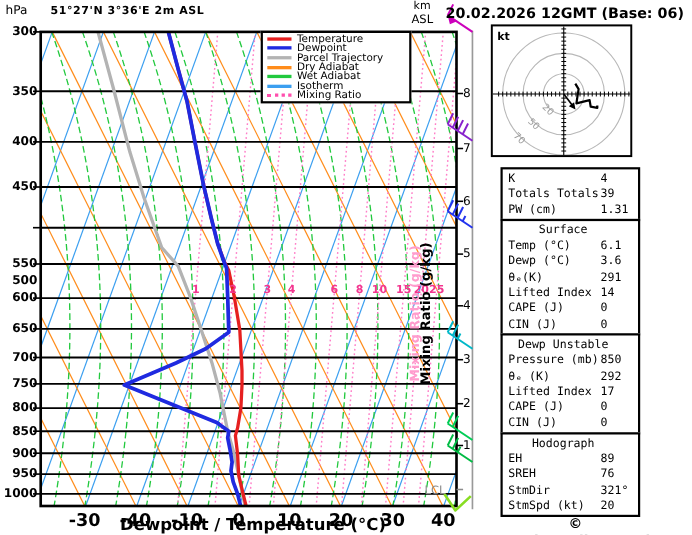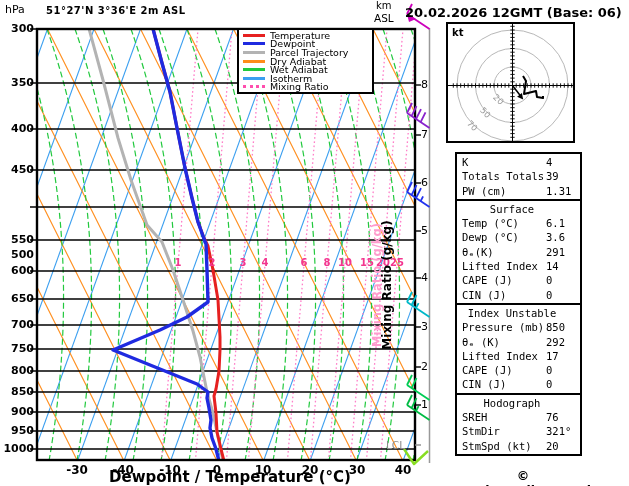--- a/index.html
+++ b/index.html
@@ -5,21 +5,21 @@
   html,body{margin:0;padding:0;background:#fff;}
   #stage{position:relative;width:629px;height:486px;background:#fff;overflow:hidden;
          font-family:"DejaVu Sans",sans-serif;color:#000;}
   .abs{position:absolute;}
   #hpa-label{left:5px;top:3px;font-size:11px;font-weight:normal;}
   #station-title{left:46px;top:5px;font-size:10px;font-weight:bold;letter-spacing:.5px;}
   #datetime-title{left:405px;top:5px;font-size:13px;font-weight:bold;}
   #km-label{left:376px;top:0px;font-size:10px;}
   #asl-label{left:374px;top:12px;font-size:10.5px;}
   .ptick-label{position:absolute;left:0;width:34px;text-align:right;font-size:11px;font-weight:bold;line-height:12px;}
-  .xtick-label{position:absolute;width:40px;text-align:center;font-size:12px;font-weight:bold;}
+  .xtick-label{position:absolute;width:40px;text-align:center;font-size:16px;font-weight:bold;}
   .kmtick-label{position:absolute;left:421px;font-size:11px;line-height:12px;}
   #x-axis-label{left:100px;top:468px;width:260px;text-align:center;font-size:15px;font-weight:bold;}
   #legend{left:237px;top:28px;width:129px;height:60px;border:2px solid #000;background:#fff;
           padding:1px 0 1px 4px;z-index:5;}
   .legend-row{display:flex;align-items:center;height:8.6px;}
   .legend-swatch{width:22px;height:0;border-top-width:3px;border-top-style:solid;margin-right:5px;flex:none;}
   .legend-swatch.dotted{border-top-style:dotted;border-top-width:3px;}
   .legend-text{font-size:9.5px;line-height:9px;white-space:nowrap;}
   #hodograph-box{left:446px;top:22px;}
   #info-table{left:455px;top:152px;width:127px;font-family:"DejaVu Sans Mono",monospace;font-size:10.5px;}
@@ -361,21 +361,21 @@
         <div class="tbl-row">
           <div class="tbl-label">CAPE (J)</div>
           <div class="tbl-value">0</div>
         </div>
         <div class="tbl-row">
           <div class="tbl-label">CIN (J)</div>
           <div class="tbl-value">0</div>
         </div>
       </div>
       <div class="tbl-section">
-        <div class="tbl-header">Index Unstable</div>
+        <div class="tbl-header">Dewp Unstable</div>
         <div class="tbl-row">
           <div class="tbl-label">Pressure (mb)</div>
           <div class="tbl-value">850</div>
         </div>
         <div class="tbl-row">
           <div class="tbl-label">θₑ (K)</div>
           <div class="tbl-value">292</div>
         </div>
         <div class="tbl-row">
           <div class="tbl-label">Lifted Index</div>
@@ -385,20 +385,24 @@
           <div class="tbl-label">CAPE (J)</div>
           <div class="tbl-value">0</div>
         </div>
         <div class="tbl-row">
           <div class="tbl-label">CIN (J)</div>
           <div class="tbl-value">0</div>
         </div>
       </div>
       <div class="tbl-section">
         <div class="tbl-header">Hodograph</div>
+        <div class="tbl-row">
+          <div class="tbl-label">EH</div>
+          <div class="tbl-value">89</div>
+        </div>
         <div class="tbl-row">
           <div class="tbl-label">SREH</div>
           <div class="tbl-value">76</div>
         </div>
         <div class="tbl-row">
           <div class="tbl-label">StmDir</div>
           <div class="tbl-value">321°</div>
         </div>
         <div class="tbl-row">
           <div class="tbl-label">StmSpd (kt)</div>

